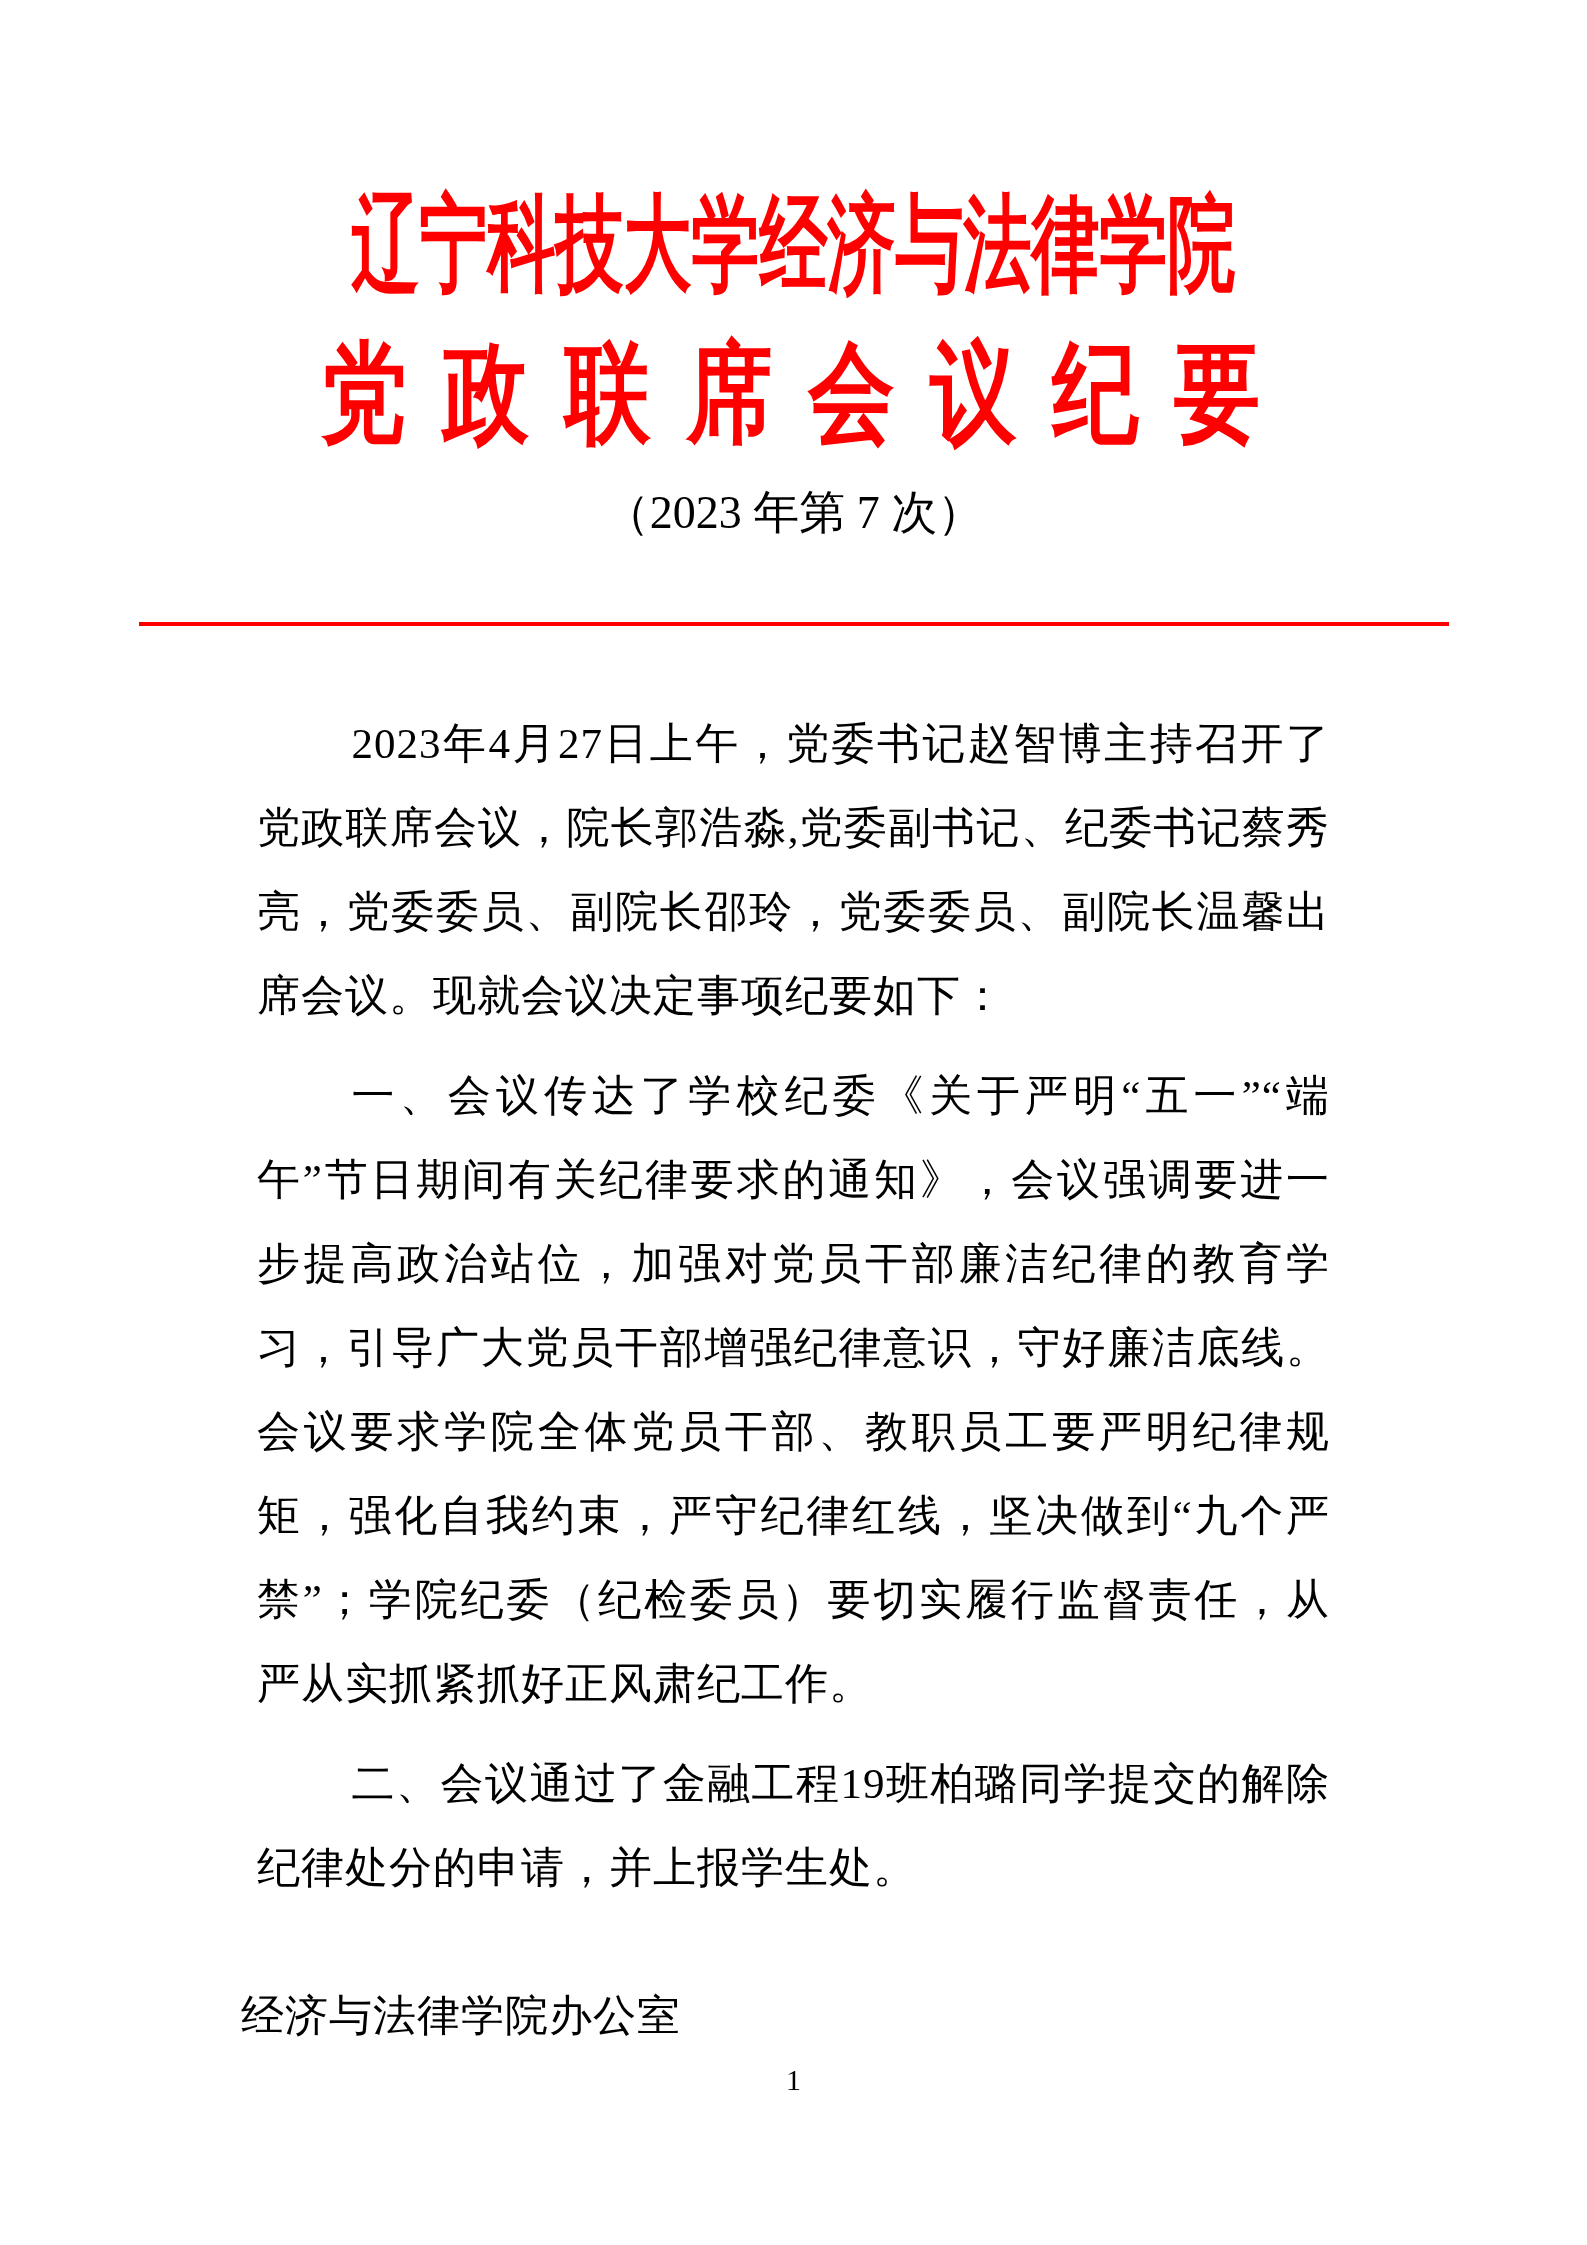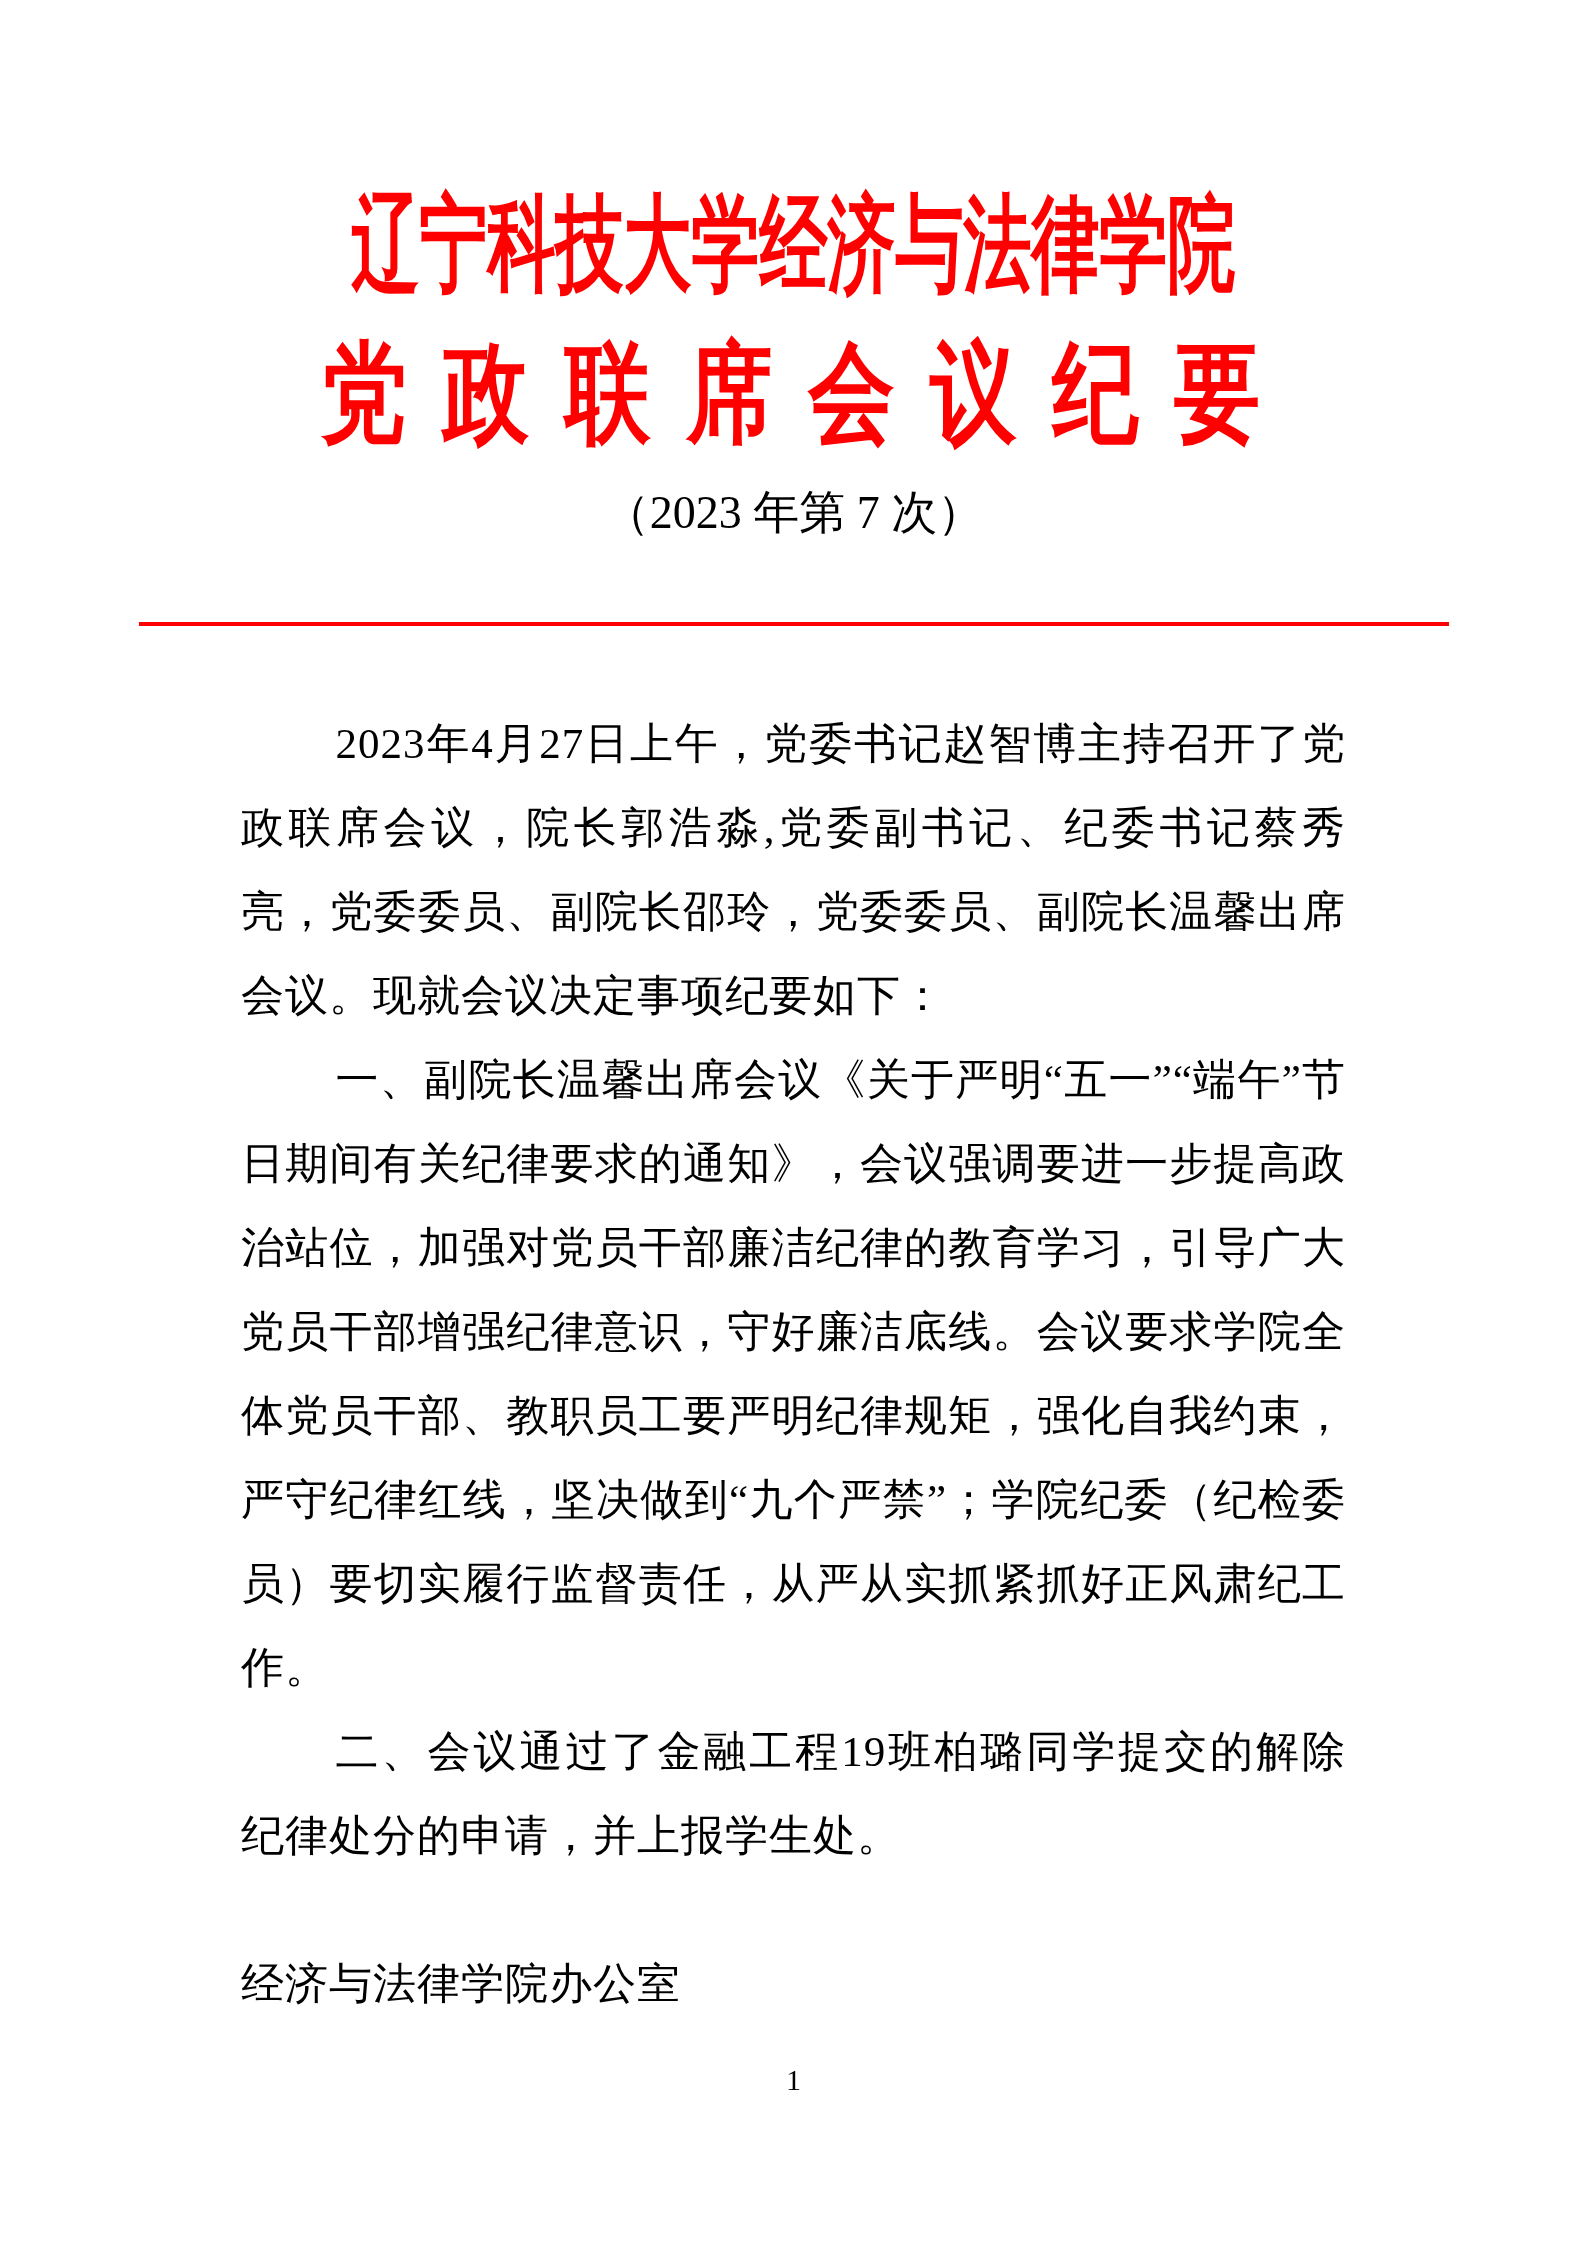--- a/index.html
+++ b/index.html
@@ -48,21 +48,21 @@
     width: 1310px;
     height: 4px;
     background: var(--accent);
     margin: 78px auto 0 auto;
   }
   .content {
     width: 1105px;
     margin: 76px auto 0 auto;
   }
   .content p {
-    margin: 0;
+    margin: 16px;
     font-size: 43px;
     line-height: 84px;
     letter-spacing: 1px;
     text-align: justify;
     text-indent: 2.2em;
   }
   .signature {
     width: 1105px;
     margin: 64px auto 0 auto;
     text-align: left;
@@ -84,21 +84,21 @@
 <body>
 
 <div class="doc">
   <h1 class="title-main">辽宁科技大学经济与法律学院</h1>
   <h1 class="title-sub">党 政 联 席 会 议 纪 要</h1>
   <div class="session">（2023 年第 7 次）</div>
   <div class="rule"></div>
 
   <div class="content">
     <p>2023年4月27日上午，党委书记赵智博主持召开了党政联席会议，院长郭浩淼,党委副书记、纪委书记蔡秀亮，党委委员、副院长邵玲，党委委员、副院长温馨出席会议。现就会议决定事项纪要如下：</p>
-    <p>一、副院长温馨出席会议《关于严明“五一”“端午”节日期间有关纪律要求的通知》，会议强调要进一步提高政治站位，加强对党员干部廉洁纪律的教育学习，引导广大党员干部增强纪律意识，守好廉洁底线。会议要求学院全体党员干部、教职员工要严明纪律规矩，强化自我约束，严守纪律红线，坚决做到“九个严禁”；学院纪委（纪检委员）要切实履行监督责任，从严从实抓紧抓好正风肃纪工作。</p>
+    <p>一、会议传达了学校纪委《关于严明“五一”“端午”节日期间有关纪律要求的通知》，会议强调要进一步提高政治站位，加强对党员干部廉洁纪律的教育学习，引导广大党员干部增强纪律意识，守好廉洁底线。会议要求学院全体党员干部、教职员工要严明纪律规矩，强化自我约束，严守纪律红线，坚决做到“九个严禁”；学院纪委（纪检委员）要切实履行监督责任，从严从实抓紧抓好正风肃纪工作。</p>
     <p>二、会议通过了金融工程19班柏璐同学提交的解除纪律处分的申请，并上报学生处。</p>
   </div>
 
   <div class="signature">
     <div class="sig-office">经济与法律学院办公室</div>
   </div>
 </div>
 
 <div class="page-number">1</div>
 

